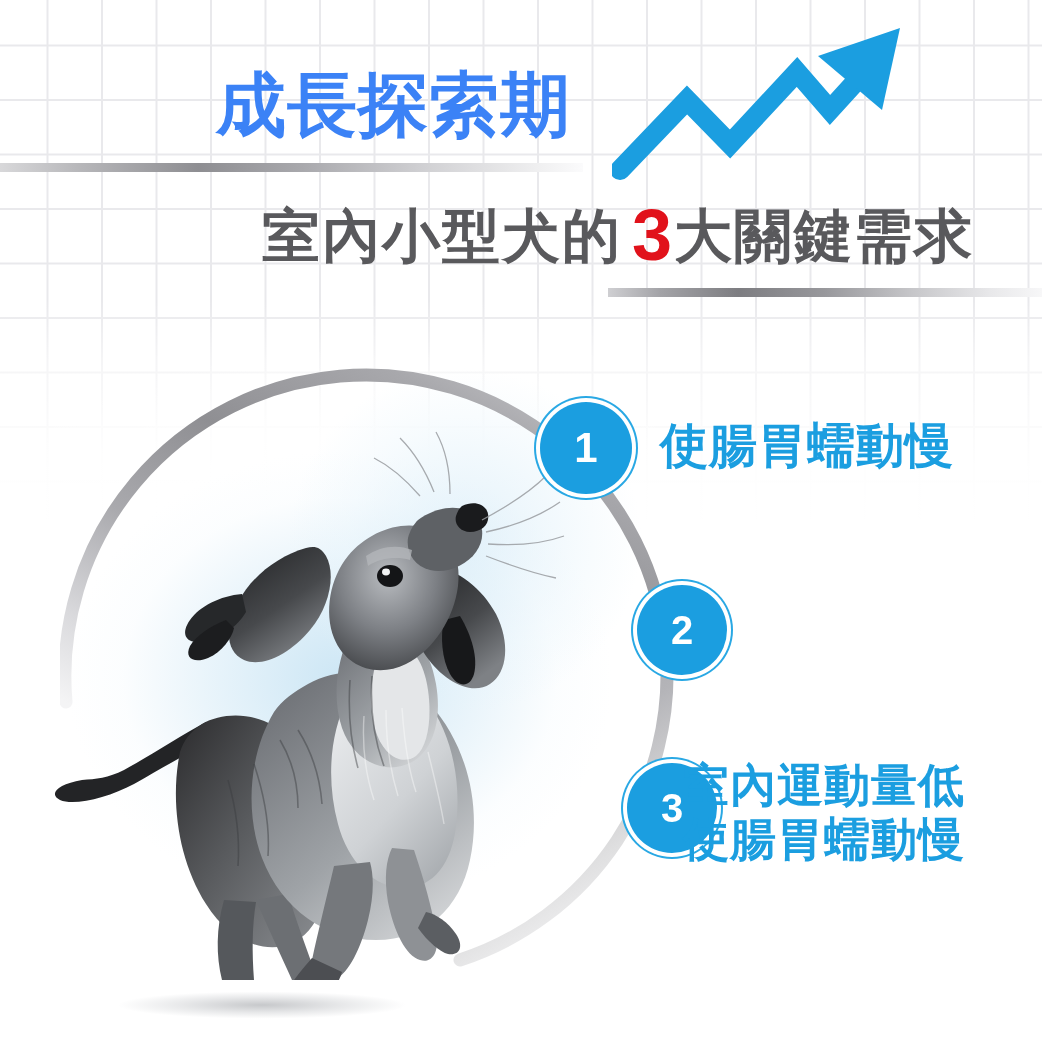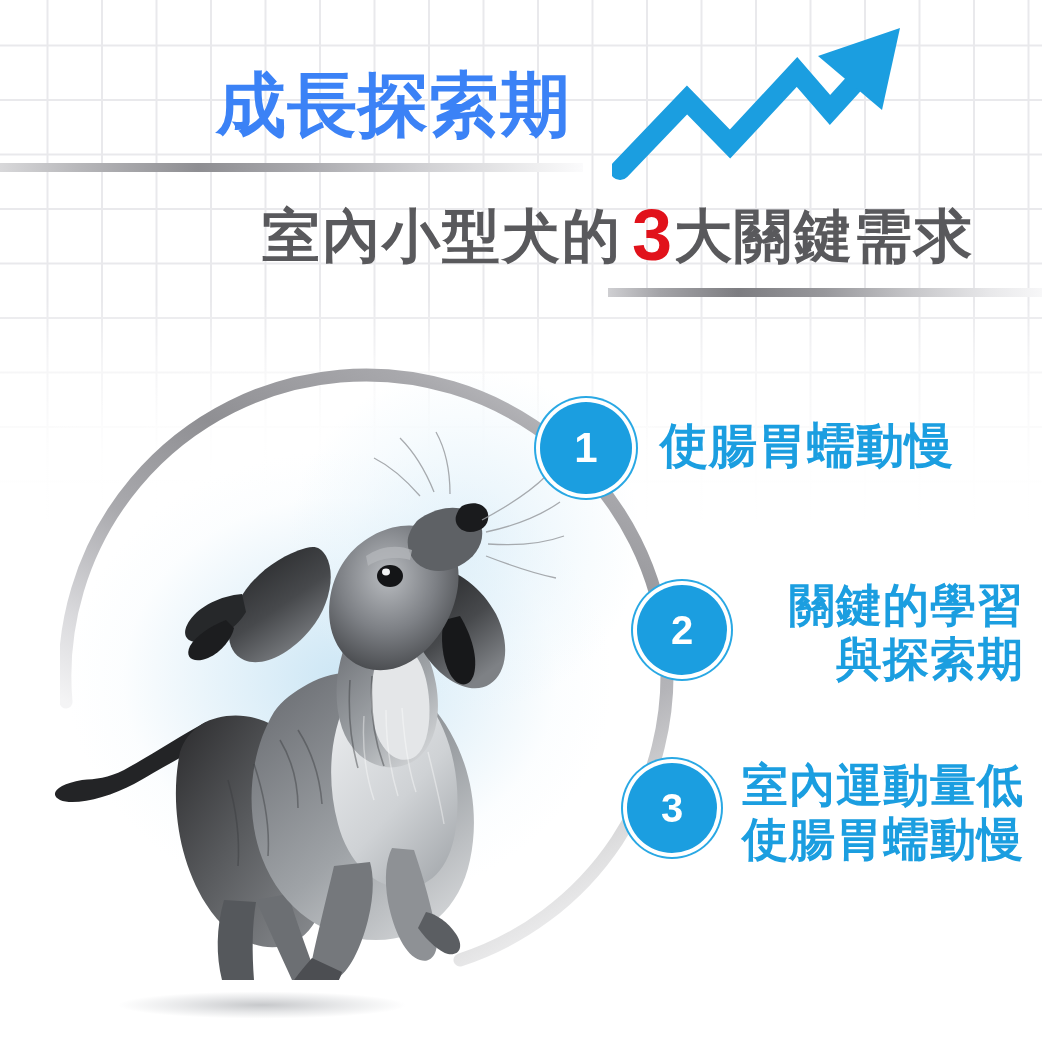--- a/index.html
+++ b/index.html
@@ -153,21 +153,21 @@
   .item-text {
     position: absolute;
     color: #1b9ee0;
     font-weight: 700;
     letter-spacing: 1px;
     line-height: 1.18;
     white-space: pre-line;
   }
   .t1 { left: 660px; top: 418px; font-size: 48px; }
   .t2 { left: 646px; top: 578px; font-size: 46px; width: 378px; text-align: right; }
-  .t3 { left: 624px; top: 758px; font-size: 46px; width: 400px; text-align: right; }
+  .t3 { left: 624px; top: 758px; font-size: 46px; width: 400px; text-align: center; }
 </style>
 </head>
 <body>
 
 <div id="poster">
 
   <div class="bg-grid"></div>
   <div class="bg-grid-fade"></div>
   <div class="bg-bottom-white"></div>
   <div class="blue-glow"></div>
@@ -300,18 +300,16 @@
 
   <div class="subtitle">
     <span>室內小型犬的</span><span class="big-three">3</span><span>大關鍵需求</span>
   </div>
 
   <div class="num-circle c1">1</div>
   <div class="num-circle c2">2</div>
   <div class="num-circle c3">3</div>
 
   <div class="item-text t1">使腸胃蠕動慢</div>
-  <div class="item-text t2">關鍵的學習
-與探索期</div>
   <div class="item-text t3">室內運動量低
 使腸胃蠕動慢</div>
 
 </div>
 
 </body></html>

